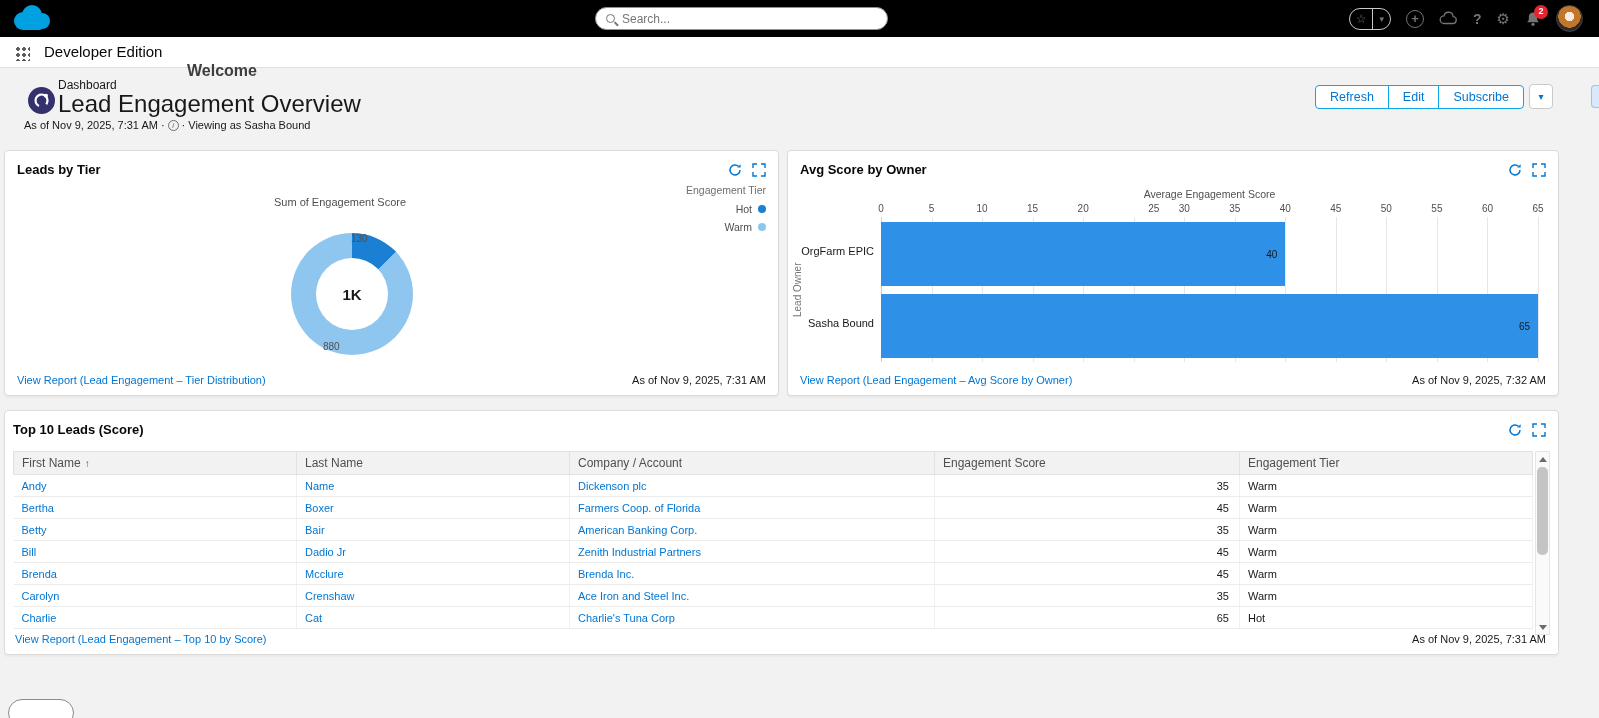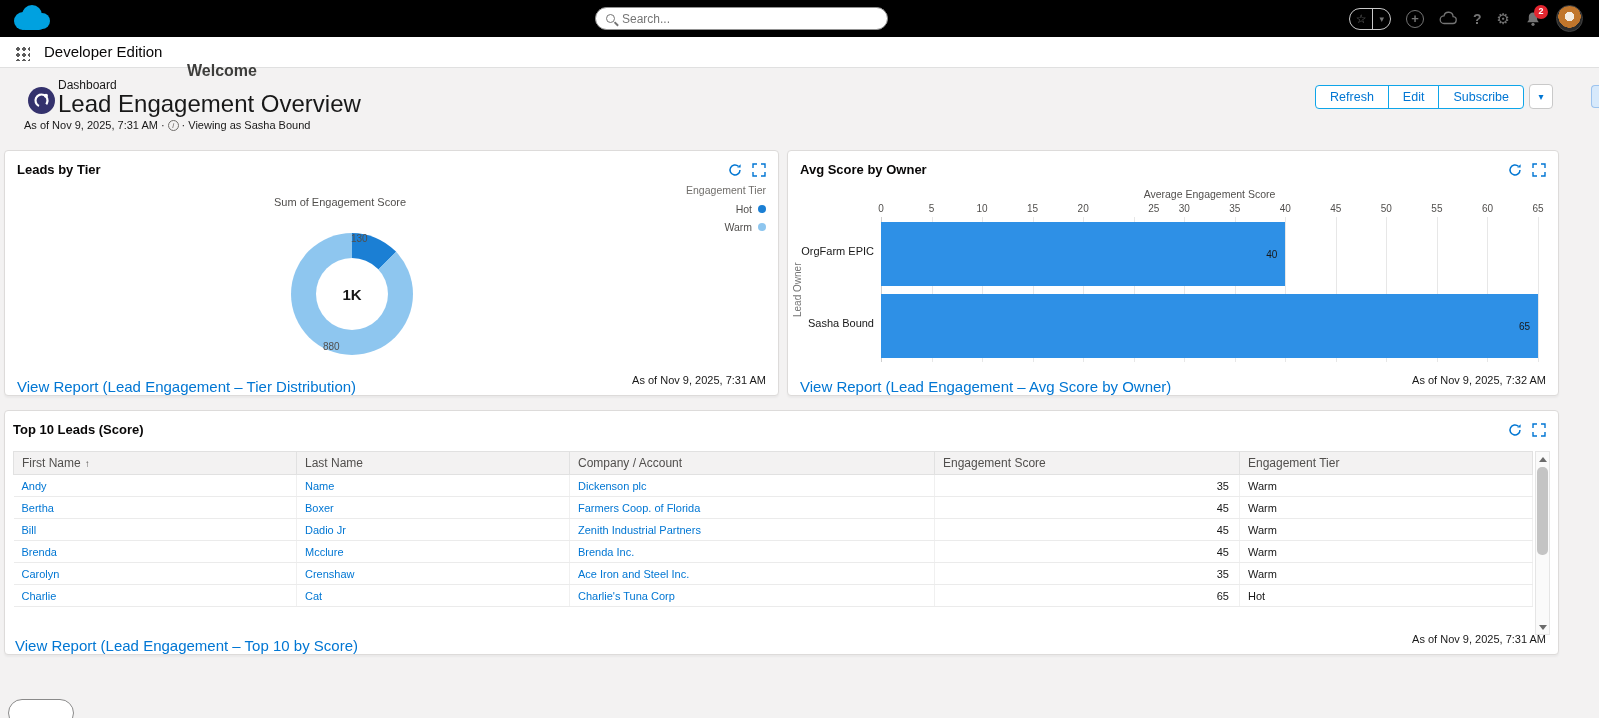--- a/index.html
+++ b/index.html
@@ -52,21 +52,21 @@
   .caret-btn { background:#fff; border:1px solid #c9c9c9; color:#0176d3; border-radius:4px; width:24px; height:25px;
                font-size:10px; cursor:pointer; margin-left:3px; }
   .edge-sliver { position:absolute; right:0; top:85px; width:8px; height:23px; background:#d7e9fb; border:1px solid #9cc3ee;
                  border-right:none; border-radius:4px 0 0 4px; cursor:pointer; }
 
   
   .card { position:absolute; background:#fff; border:1px solid #dddbda; border-radius:4px; box-shadow:0 2px 2px rgba(0,0,0,.04); }
   .card-title { position:absolute; left:12px; top:11px; font-size:13px; color:#080707; }
   .card-icons { position:absolute; right:12px; top:12px; display:flex; gap:10px; }
   .card-icons span { cursor:pointer; display:flex; }
-  .card-link { position:absolute; left:12px; bottom:0; font-size:15px; color:#0176d3; cursor:pointer; text-decoration:none; }
+  .card-link { position:absolute; left:12px; bottom:9px; font-size:11px; color:#0176d3; cursor:pointer; text-decoration:none; }
   .card-asof { position:absolute; right:12px; bottom:9px; font-size:11px; color:#181818; }
 
   
   .donut-card { left:4px; top:150px; width:775px; height:246px; }
   .donut-chart-title { position:absolute; left:215px; top:45px; width:240px; text-align:center; font-size:11px; color:#514f4d; }
   .donut-ring { position:absolute; left:286px; top:82px; width:122px; height:122px; border-radius:50%; }
   .donut-hole { position:absolute; left:25px; top:25px; width:72px; height:72px; background:#fff; border-radius:50%;
                 display:flex; align-items:center; justify-content:center; font-size:15px; font-weight:bold; color:#181818; }
   .donut-val { position:absolute; font-size:10px; color:#514f4d; }
   .donut-val.v-hot { left:346px; top:82px; }
@@ -336,20 +336,27 @@
               <td>Warm</td>
             </tr>
             <tr>
               <td><a>Bertha</a></td>
               <td><a>Boxer</a></td>
               <td><a>Farmers Coop. of Florida</a></td>
               <td class="num">45</td>
               <td>Warm</td>
             </tr>
             <tr>
+              <td><a>Betty</a></td>
+              <td><a>Bair</a></td>
+              <td><a>American Banking Corp.</a></td>
+              <td class="num">35</td>
+              <td>Warm</td>
+            </tr>
+            <tr>
               <td><a>Bill</a></td>
               <td><a>Dadio Jr</a></td>
               <td><a>Zenith Industrial Partners</a></td>
               <td class="num">45</td>
               <td>Warm</td>
             </tr>
             <tr>
               <td><a>Brenda</a></td>
               <td><a>Mcclure</a></td>
               <td><a>Brenda Inc.</a></td>

